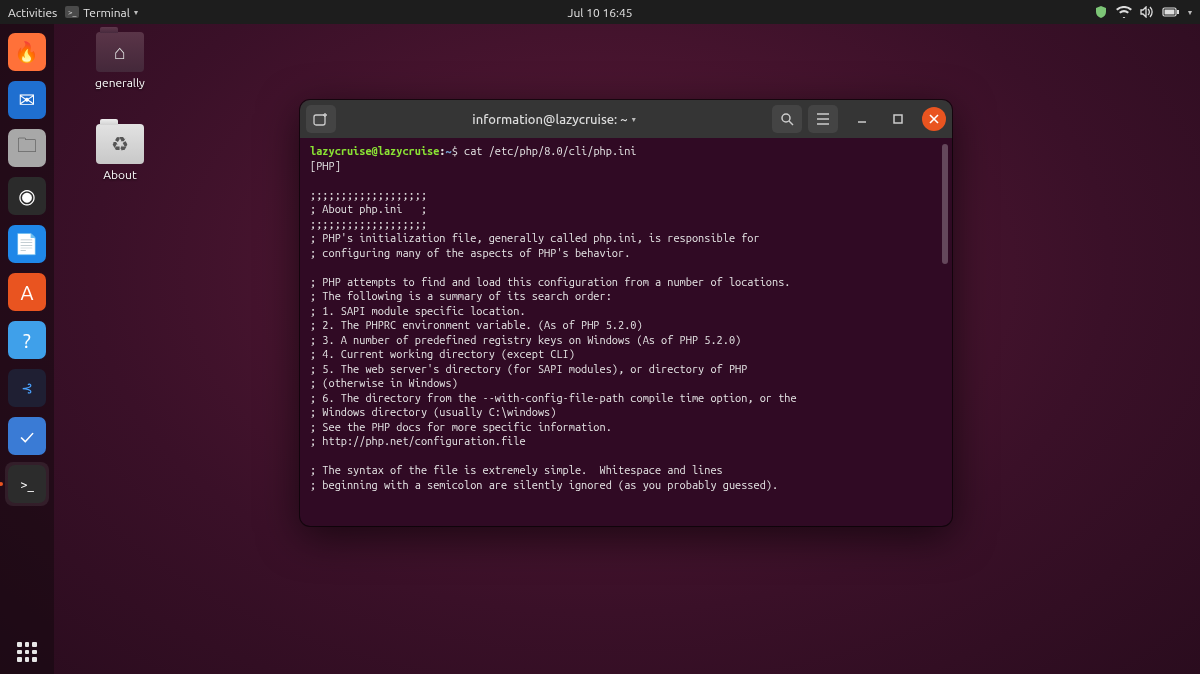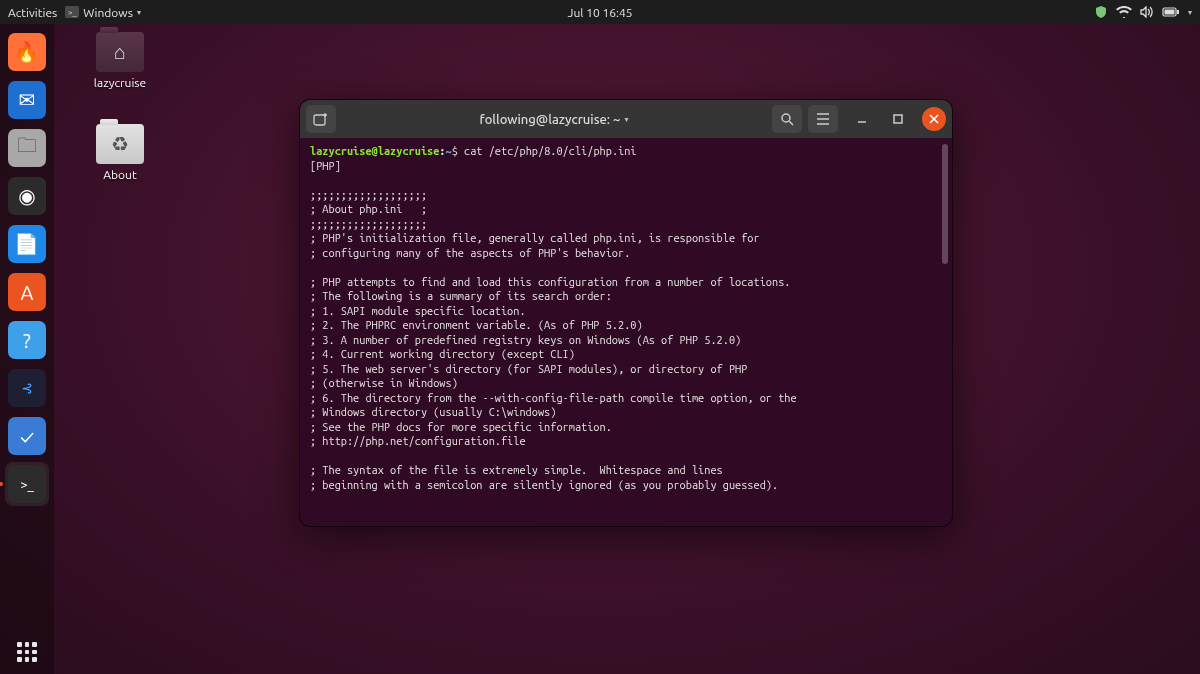--- a/index.html
+++ b/index.html
@@ -116,21 +116,21 @@
     <div class="tb-item">
       <span>Activities</span>
     </div>
     <div class="tb-item">
       <span class="tb-ico">
         <svg width="14" height="12" viewBox="0 0 14 12">
             <rect x="0" y="0" width="14" height="12" rx="2" fill="#4a4a4a"></rect>
             <text x="3" y="9" font-size="8" fill="#ddd">&gt;_</text>
           </svg>
       </span>
-      <span>Windows</span>
+      <span>Terminal</span>
       <span class="tb-caret">▾</span>
     </div>
   </div>
   <div class="center tb-item">
     <span>Jul 10  16:45</span>
   </div>
   <div class="right">
     <span class="tb-ico">
       <svg width="14" height="14" viewBox="0 0 14 14">
           <path d="M7 1 12 3v4c0 3-2 5-5 6-3-1-5-3-5-6V3z" fill="#7cc576"></path>
@@ -200,38 +200,38 @@
         <span></span>
         <span></span>
         <span></span>
       </div>
   </div>
 </div>
 
 <div class="desktop">
   <div class="desktop-icon home" style="left:30px;top:8px">
     <div class="folder">⌂</div>
-    <div class="label">lazycruise</div>
+    <div class="label">generally</div>
   </div>
   <div class="desktop-icon" style="left:30px;top:100px">
     <div class="folder">♻</div>
     <div class="label">About</div>
   </div>
 </div>
 
 <div class="window">
   <div class="titlebar">
     <div class="tb-btn">
       <svg width="16" height="14" viewBox="0 0 16 14">
           <rect x="1" y="3" width="11" height="10" rx="2" fill="none" stroke="#ccc" stroke-width="1.3"></rect>
           <path d="M12 1v4M10 3h4" stroke="#ccc" stroke-width="1.3"></path>
         </svg>
     </div>
     <div class="tb-title">
-      <span>following@lazycruise: ~</span>
+      <span>information@lazycruise: ~</span>
       <span class="tb-caret">▾</span>
     </div>
     <div class="tb-btn">
       <svg width="14" height="14" viewBox="0 0 14 14">
           <circle cx="6" cy="6" r="4" fill="none" stroke="#ccc" stroke-width="1.5"></circle>
           <path d="M9 9l4 4" stroke="#ccc" stroke-width="1.5"></path>
         </svg>
     </div>
     <div class="tb-btn">
       <svg width="14" height="12" viewBox="0 0 14 12">

